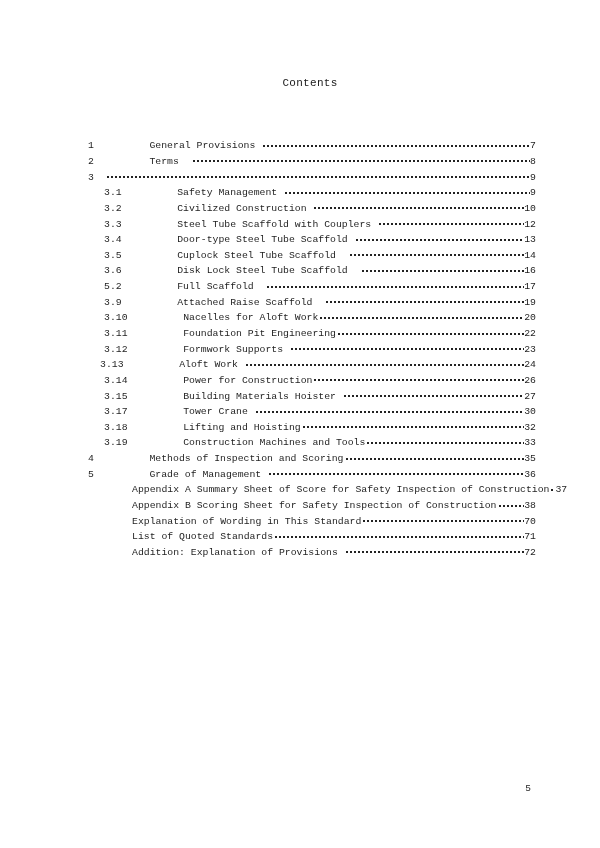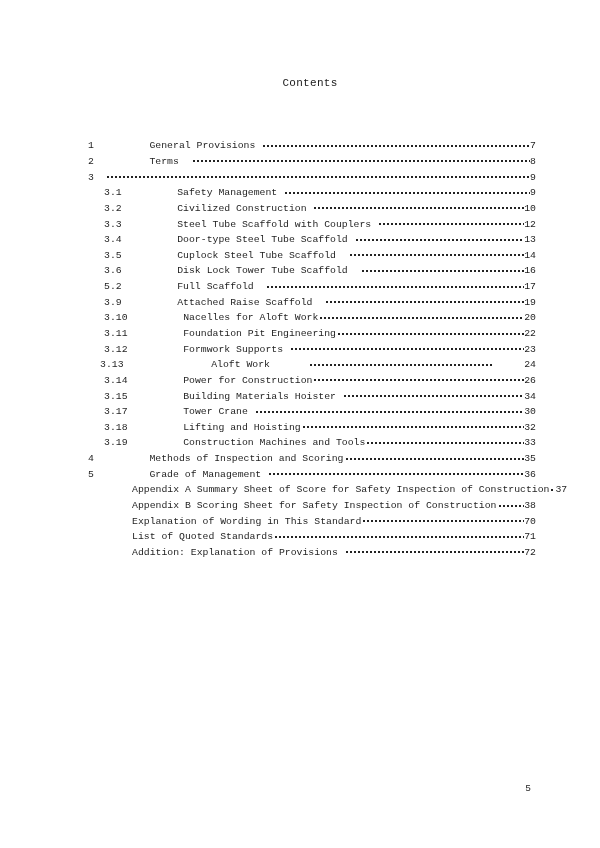--- a/index.html
+++ b/index.html
@@ -36,21 +36,21 @@
     width: 448px;
   }
   .row {
     display: flex;
     align-items: center;
     height: 15.65px;
     font-size: 9.8px;
     color: #1e1e1e;
   }
   .row.sub { padding-left: 16px; }
-  .row.sub.dedent { padding-left: 12px; gap: 32px; }
+  .row.sub.dedent { padding-left: 12px; }
   .num { white-space: pre; }
   .num:not(:empty) { margin-right: 11.6px; }
   .ttl { white-space: pre; padding-left: 44px; }
   .leader {
     flex: 1 1 auto;
     min-width: 5px;
     height: 10px;
     align-self: center;
     background-image: radial-gradient(circle, #222222 1px, rgba(0,0,0,0) 1.15px);
     background-size: 4px 10px;
@@ -122,21 +122,21 @@
       <span class="pg">13</span>
     </div>
       <div class="row sub">
       <span class="num">3.5</span>
       <span class="ttl">Cuplock Steel Tube Scaffold  </span>
       <span class="leader"></span>
       <span class="pg">14</span>
     </div>
       <div class="row sub">
       <span class="num">3.6</span>
-      <span class="ttl">Disk Lock Tower Tube Scaffold  </span>
+      <span class="ttl">Disk Lock Steel Tube Scaffold  </span>
       <span class="leader"></span>
       <span class="pg">16</span>
     </div>
       <div class="row sub">
       <span class="num">5.2</span>
       <span class="ttl">Full Scaffold  </span>
       <span class="leader"></span>
       <span class="pg">17</span>
     </div>
       <div class="row sub">
@@ -172,21 +172,21 @@
       <div class="row sub">
       <span class="num">3.14</span>
       <span class="ttl">Power for Construction</span>
       <span class="leader"></span>
       <span class="pg">26</span>
     </div>
       <div class="row sub">
       <span class="num">3.15</span>
       <span class="ttl">Building Materials Hoister </span>
       <span class="leader"></span>
-      <span class="pg">34</span>
+      <span class="pg">27</span>
     </div>
       <div class="row sub">
       <span class="num">3.17</span>
       <span class="ttl">Tower Crane </span>
       <span class="leader"></span>
       <span class="pg">30</span>
     </div>
       <div class="row sub">
       <span class="num">3.18</span>
       <span class="ttl">Lifting and Hoisting</span>

